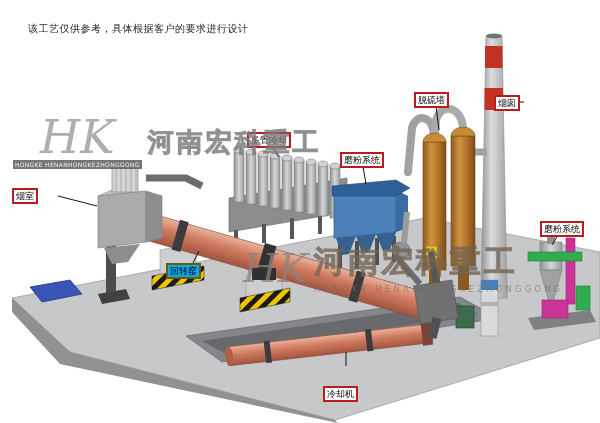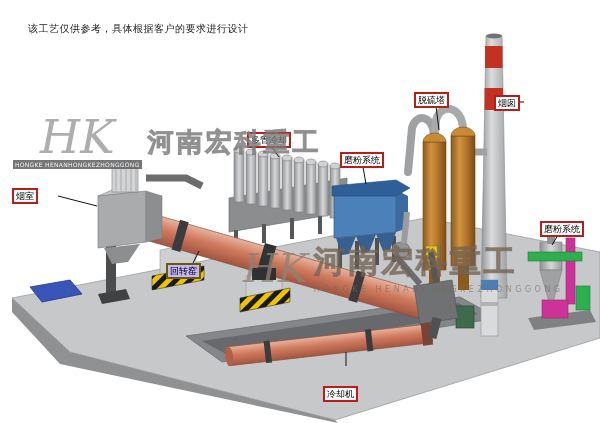--- a/index.html
+++ b/index.html
@@ -1,21 +1,21 @@
 <!DOCTYPE html>
 <html><head>
 <meta charset="utf-8">
 <style>
   html,body{margin:0;padding:0;}
   body{background:#ffffff;font-family:"DejaVu Sans","Liberation Sans",sans-serif;}
   .stage{position:relative;width:600px;height:423px;background:#ffffff;overflow:hidden;}
   .stage svg{position:absolute;left:0;top:0;display:block;}
   .disclaimer{position:absolute;left:28px;top:22px;font-size:10px;color:#1c1c1c;letter-spacing:0.5px;}
   .label{position:absolute;background:#ffffff;border:2px solid #b91c1c;color:#000;font-size:9px;line-height:12px;padding:0 2px;white-space:nowrap;}
-  .label.hl{background:#c4b5fd;border-color:#6a5a00;text-align:right;}
+  .label.hl{background:#0ea5e9;border-color:#6a5a00;text-align:right;}
   .watermark{position:absolute;display:flex;align-items:center;gap:6px;pointer-events:none;}
   .wm-left{left:13px;top:116px;}
   .wm-center{left:243px;top:241px;}
   .wm-logoblock{display:flex;flex-direction:column;align-items:center;}
   .wm-hk{font-family:"DejaVu Serif","Liberation Serif",serif;font-weight:normal;font-style:italic;font-size:46px;line-height:0.95;color:#9a9a9a;opacity:0.8;}
   .wm-center .wm-hk{font-size:40px;color:#8d8277;opacity:0.75;}
   .wm-en{background:#5f5f5f;color:#f0f0f0;font-size:6px;letter-spacing:0.3px;padding:1px 2px;opacity:0.85;white-space:nowrap;}
   .wm-cnblock{display:flex;flex-direction:column;}
   .wm-cn{font-size:26px;font-weight:bold;letter-spacing:3px;color:rgba(145,145,145,0.38);-webkit-text-stroke:1px rgba(120,120,120,0.75);white-space:nowrap;}
   .wm-center .wm-cn{font-size:31px;color:rgba(125,110,92,0.5);-webkit-text-stroke:1px rgba(110,95,80,0.6);}

